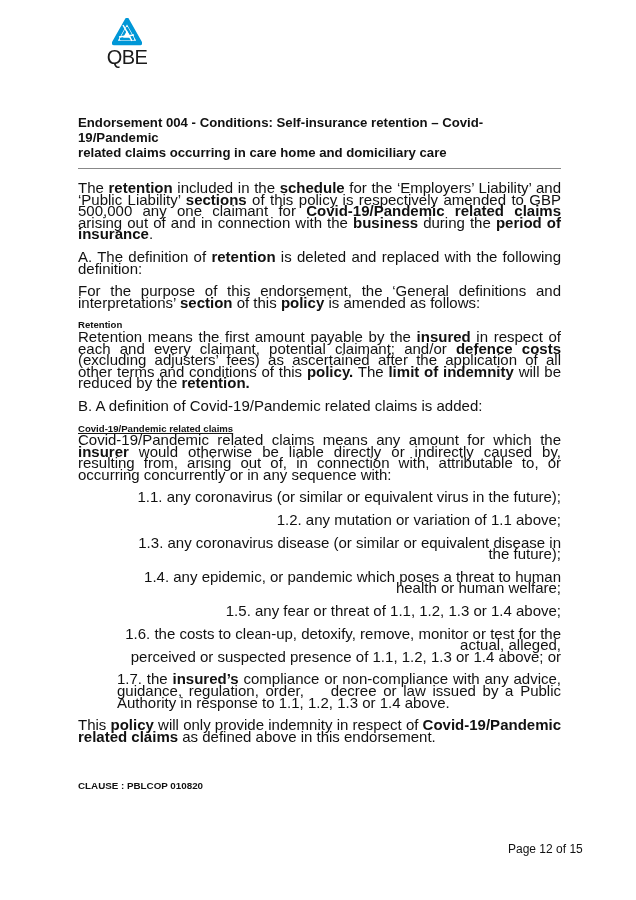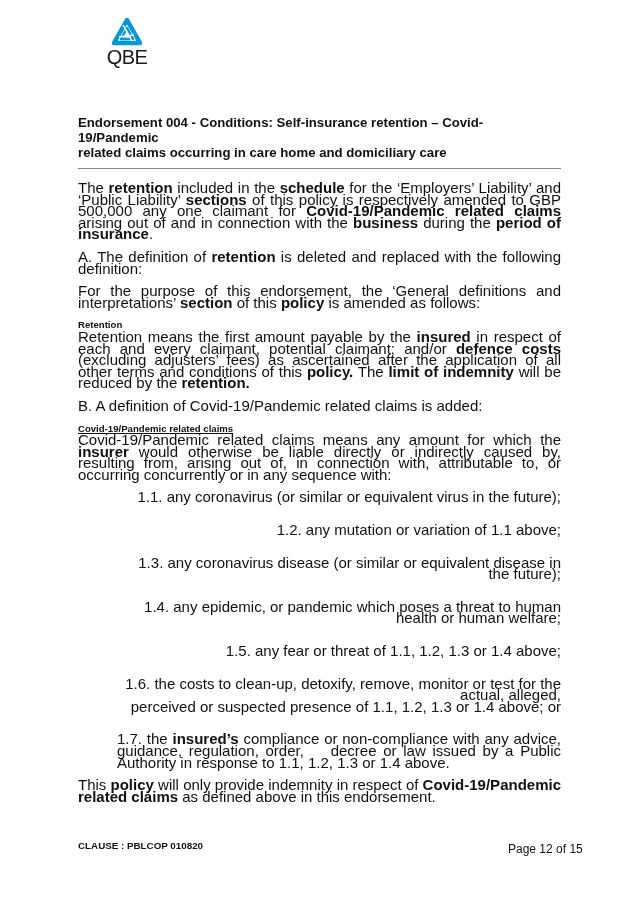--- a/index.html
+++ b/index.html
@@ -17,21 +17,21 @@
     h1 {
       font-size: 13.2px; font-weight: bold; line-height: 15px; margin: 0;
       padding-bottom: 8px; border-bottom: 1px solid #888;
     }
     p { font-size: 15px; line-height: 11.6px; margin: 0; text-align: justify; }
     .gap2 { margin-top: 11px; }
     b { font-weight: bold; }
     .def-head { font-weight: bold; font-size: 9.6px; line-height: 11.6px; }
     .def-head.u { text-decoration: underline; }
     .list { margin-left: 39px; }
-    .list p { margin-top: 21px; }
+    .list p { margin-top: 11px; }
     .list p:first-child { margin-top: 11px; }
     .list p.left { text-align: right; }
     .clause { font-weight: bold; font-size: 9.8px; margin-top: 38px; }
     .footer { position: absolute; top: 842px; left: 508px; font-size: 12px; }
   </style>
 </head>
 <body>
 
 <div class="logo">
   <svg width="30" height="28" viewBox="0 0 30 28">

